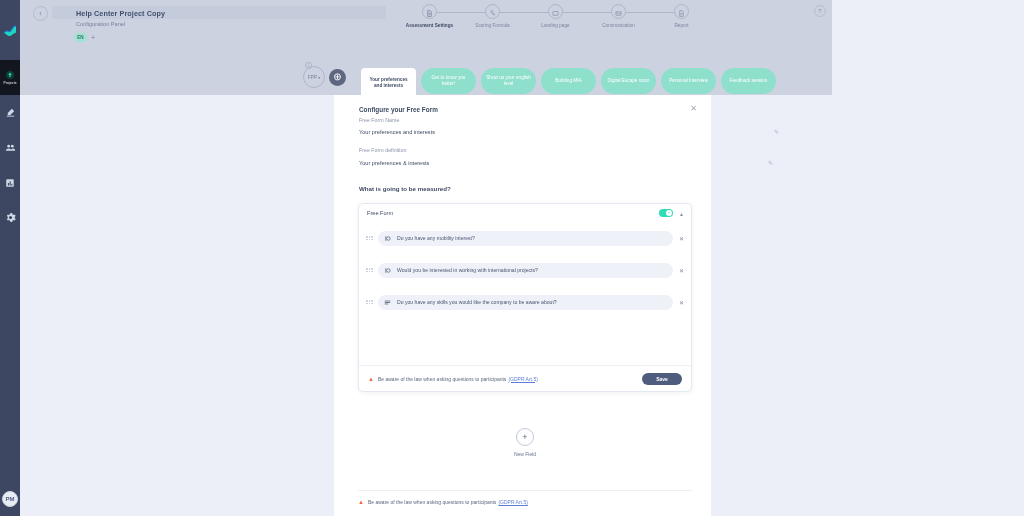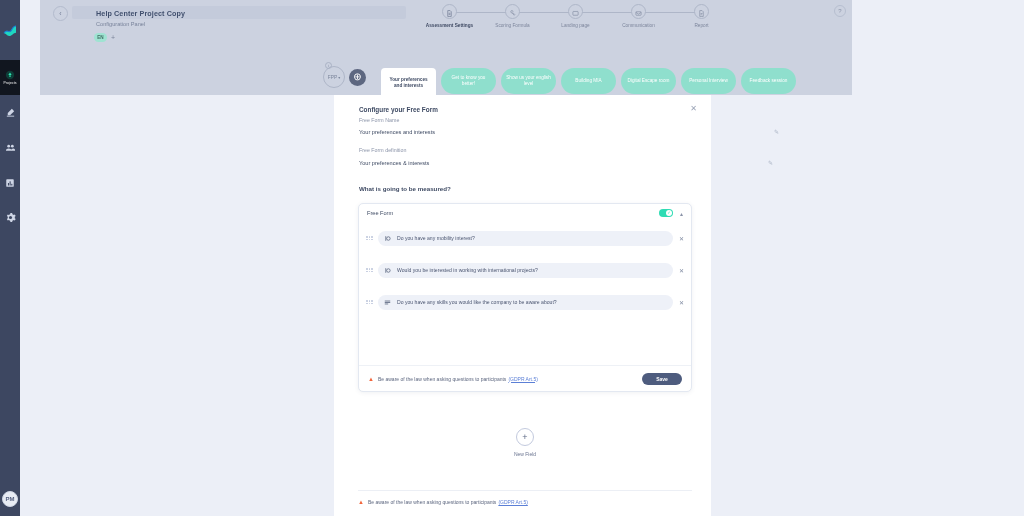--- a/index.html
+++ b/index.html
@@ -38,21 +38,20 @@
     font-size: 6px; font-weight: bold;
     display: flex; align-items: center; justify-content: center;
     border: 1px solid #cfd6e4;
   }
 
   
   .topband {
     position: absolute; left: 20px; top: 0;
     width: 812px; height: 95px;
     background: #ccd2e0;
-    margin-left: 20px;
   }
   .breadcrumb-bar {
     position: absolute; left: 32px; top: 6px;
     width: 334px; height: 13px;
     background: #c4cbdb; border-radius: 2px;
   }
   .back-btn {
     position: absolute; left: 13px; top: 6px;
     width: 15px; height: 15px; border-radius: 50%;
     border: 1px solid #b3bbcd; background: transparent;

